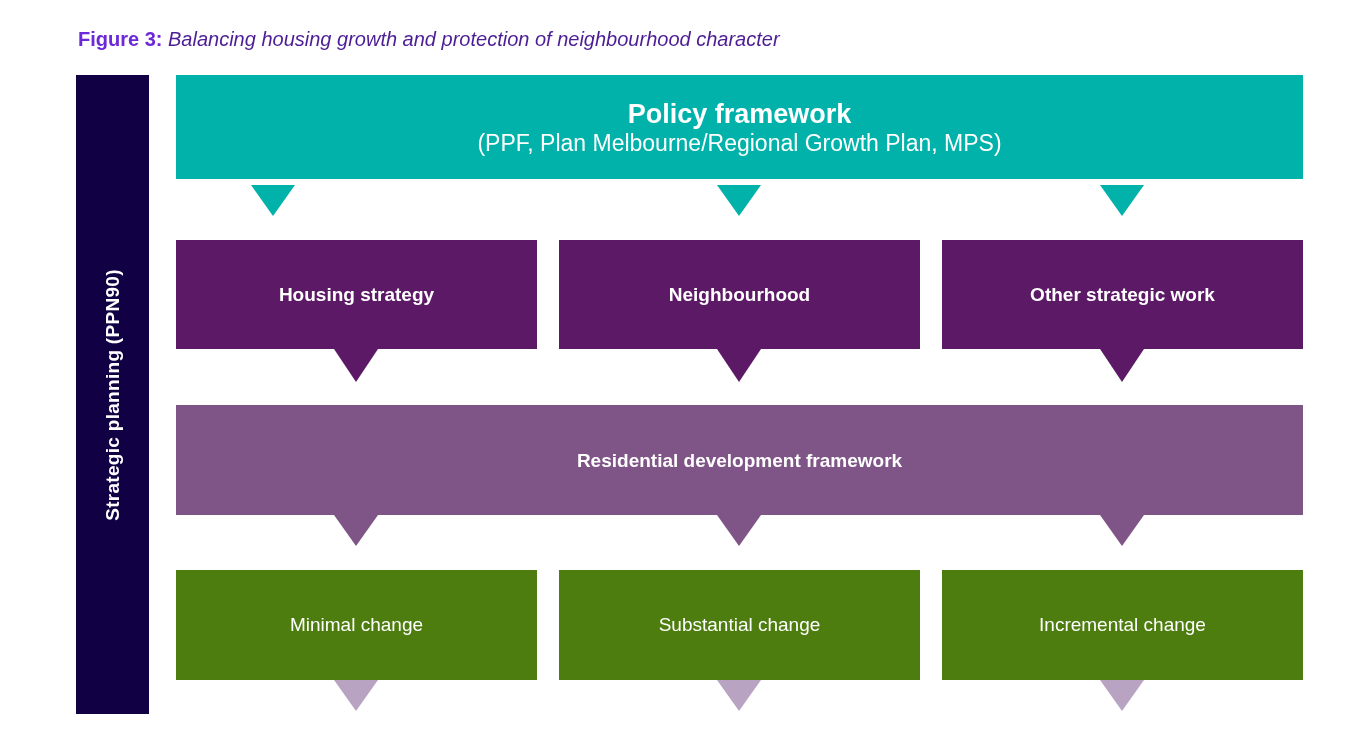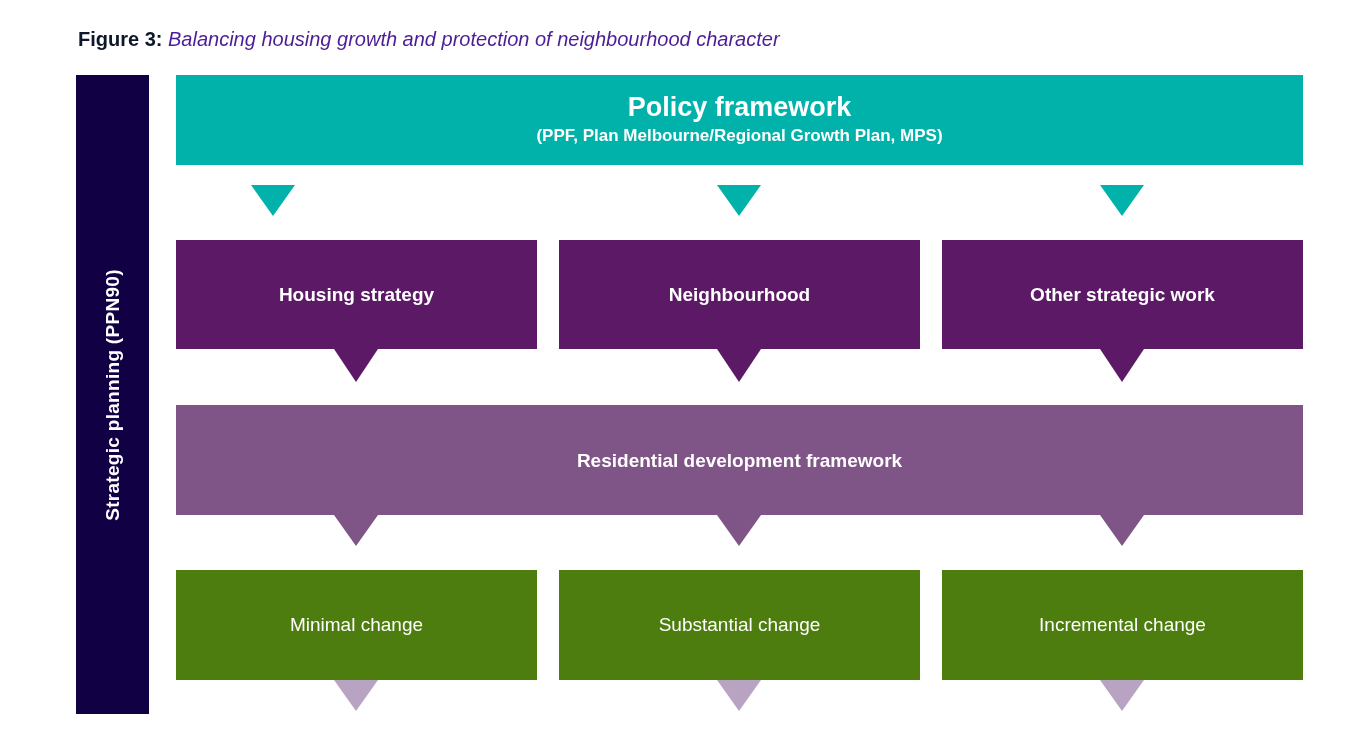--- a/index.html
+++ b/index.html
@@ -1,29 +1,29 @@
 <!DOCTYPE html>
 <html><head>
   <meta charset="utf-8">
   <style>
     html, body { margin: 0; padding: 0; background: #ffffff; }
     body { width: 1364px; height: 729px; position: relative; overflow: hidden;
            font-family: "Liberation Sans", "DejaVu Sans", sans-serif; }
     .caption { position: absolute; left: 78px; top: 28px; font-size: 20px; color: #1a1446; white-space: nowrap; }
-    .caption .lbl { font-weight: bold; color: #0f172a; }
+    .caption .lbl { font-weight: bold; color: #6d28d9; }
     .caption .txt { font-style: italic; color: #4c1d95; }
     .sidebar { position: absolute; left: 76px; top: 75px; width: 73px; height: 639px; background: #120045; }
     .sidebar-text { position: absolute; left: 50%; top: 50%; transform: translate(-50%, -50%) rotate(-90deg);
                     color: #ffffff; font-size: 19px; font-weight: bold; white-space: nowrap; letter-spacing: 0.3px; }
     .box { position: absolute; display: flex; flex-direction: column; align-items: center; justify-content: center;
            color: #ffffff; text-align: center; }
     .arrow { position: absolute; width: 0; height: 0; border-left: 22px solid transparent; border-right: 22px solid transparent; }
-    .policy { left: 176px; top: 75px; width: 1127px; height: 90px; background: #00b2a9; }
+    .policy { left: 176px; top: 75px; width: 1127px; height: 104px; background: #00b2a9; }
     .policy .title { font-size: 27px; font-weight: bold; line-height: 32px; }
-    .policy .sub { font-size: 17px; font-weight: bold; line-height: 26px; }
+    .policy .sub { font-size: 23px; font-weight: normal; line-height: 26px; }
     .a-teal { border-top: 31px solid #00b2a9; top: 185px; }
     .strat { top: 240px; width: 361px; height: 109px; background: #5c1a66; font-size: 19px; font-weight: bold; line-height: 28px; }
     .a-strat { border-top: 33px solid #5c1a66; top: 349px; }
     .resdev { left: 176px; top: 405px; width: 1127px; height: 110px; background: #7f5486; font-size: 19px; font-weight: bold; line-height: 27px; text-align: center; }
     .a-res { border-top: 31px solid #7f5486; top: 515px; }
     .change { top: 570px; width: 361px; height: 110px; background: #4d7c0f; font-size: 19px; font-weight: normal; }
     .a-change { border-top: 31px solid #b8a4c2; top: 680px; }
   </style>
 </head>
 <body>

